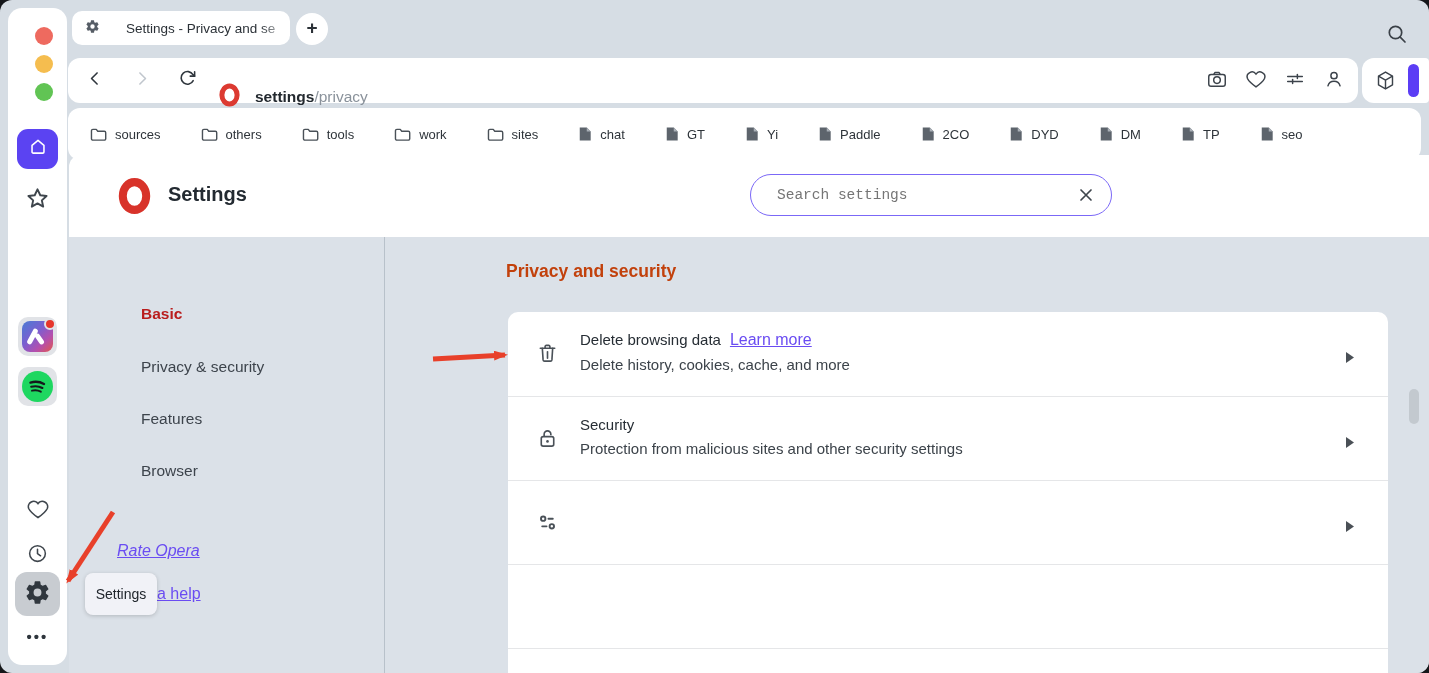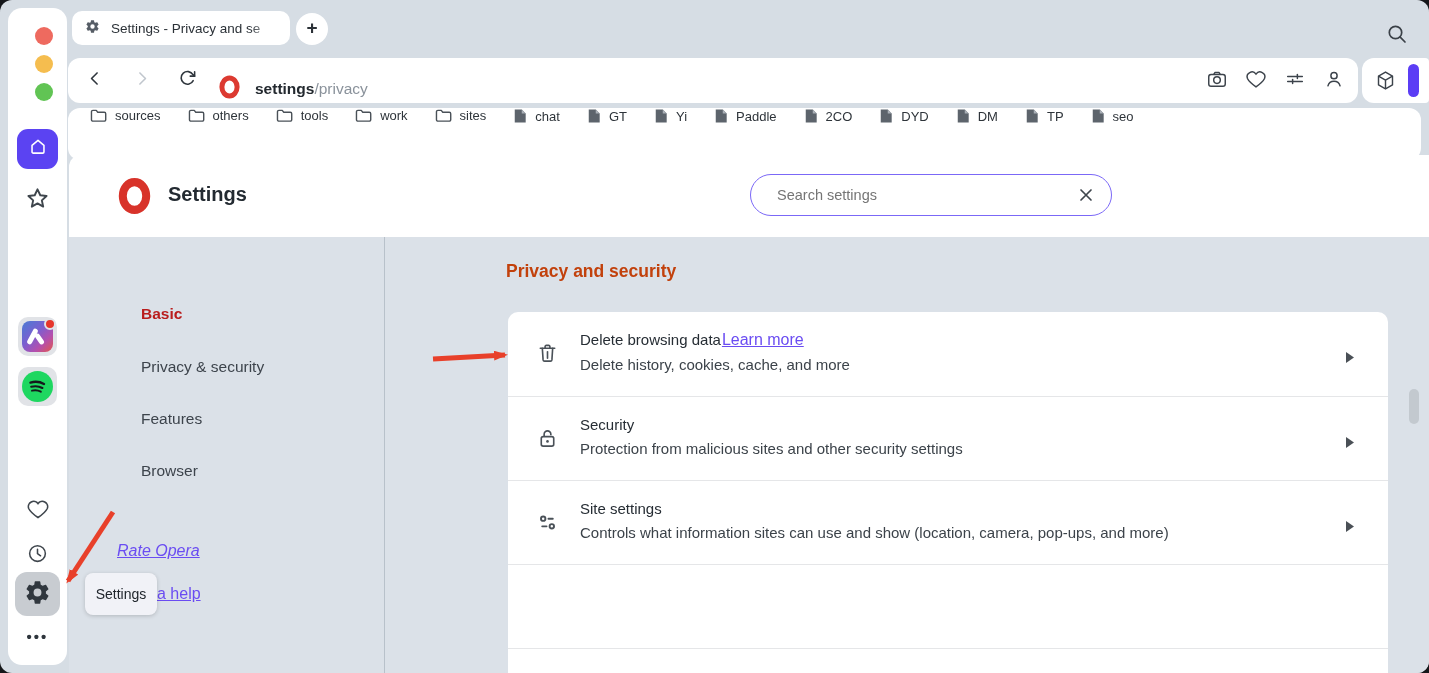--- a/index.html
+++ b/index.html
@@ -21,65 +21,65 @@
   .app1 { position:relative; width:31px; height:31px; border-radius:8px; background:linear-gradient(135deg,#4a7bd4 0%,#7b5fd0 42%,#b44fae 70%,#e2574b 100%); }
   .app1::before { content:""; position:absolute; left:8px; top:7px; width:5px; height:17px; border-radius:3px; background:#fff; transform:rotate(28deg); }
   .app1::after { content:""; position:absolute; left:15px; top:12px; width:5px; height:12px; border-radius:3px; background:#fff; transform:rotate(-35deg); }
   .badge-dot { position:absolute; right:-3px; top:-3px; width:12px; height:12px; border-radius:50%; background:#e6352b; border:2px solid #e1e3e7; }
   .spotify { position:relative; width:31px; height:31px; border-radius:50%; background:#1ed760; }
   .sb-icon { position:absolute; left:18px; width:24px; height:24px; }
   .gear-btn { position:absolute; left:7px; top:564px; width:45px; height:44px; background:#c8ccd1; border-radius:12px; display:flex; align-items:center; justify-content:center; }
   .ellipsis { position:absolute; left:0; top:620px; width:59px; text-align:center; font-size:15px; font-weight:bold; letter-spacing:2px; color:#2e353c; }
 
   
-  .tab { position:absolute; left:72px; top:11px; width:218px; height:34px; background:#fff; border-radius:10px; display:flex; align-items:center; padding-left:13px; gap:11px; }
+  .tab { position:absolute; left:72px; top:11px; width:218px; height:34px; background:#fff; border-radius:10px; display:flex; align-items:center; padding-left:13px; gap:26px; }
   .tab-label { position:relative; width:168px; overflow:hidden; white-space:nowrap; font-size:13.5px; color:#2b3137; }
   .tab-label::after { content:""; position:absolute; right:0; top:0; bottom:0; width:30px; background:linear-gradient(to right, rgba(255,255,255,0), #fff); }
   .newtab-btn { position:absolute; left:296px; top:13px; width:32px; height:32px; border-radius:50%; background:#fff; display:flex; align-items:center; justify-content:center; font-size:19px; font-weight:600; color:#2b3137; padding-bottom:2px; }
   .search-top { position:absolute; left:1385px; top:22px; width:24px; height:24px; }
 
   
   .abar { position:absolute; left:68px; top:58px; width:1290px; height:45px; background:#fff; border-radius:12px; }
   .nav-btns { position:absolute; left:18px; top:0; height:100%; display:flex; align-items:center; gap:27px; }
-  .url-group { position:absolute; left:149px; top:8px; height:100%; display:flex; align-items:center; gap:13px; }
+  .url-group { position:absolute; left:149px; top:16px; height:100%; display:flex; align-items:center; gap:13px; }
   .url-text { font-size:15.5px; font-weight:600; color:#23292f; }
   .url-text .sec { font-weight:400; color:#8a929b; }
   .abar-icons { position:absolute; right:13px; top:0; height:100%; display:flex; align-items:center; gap:17px; }
   .side-box { position:absolute; left:1362px; top:58px; width:67px; height:45px; background:#fff; border-radius:12px 4px 4px 12px; }
   .side-box .cube { position:absolute; left:12px; top:11px; width:23px; height:23px; }
   .purple-pill { position:absolute; left:46px; top:6px; width:11px; height:33px; border-radius:6px; background:#5b3df5; }
 
   
-  .bmbar { position:absolute; left:68px; top:108px; width:1353px; height:52px; background:#fff; border-radius:12px; display:flex; align-items:flex-start; padding-left:22px; gap:27px; }
+  .bmbar { position:absolute; left:68px; top:108px; width:1353px; height:52px; background:#fff; border-radius:12px; display:flex; align-items:center; padding-left:22px; gap:40px; }
   .bm-item { display:flex; align-items:center; gap:8px; font-size:13px; color:#2e343a; }
 
   
   .pheader { position:absolute; left:69px; top:155px; width:1360px; height:82px; background:#fff; border-top-left-radius:12px; }
   .opera-big { position:absolute; left:47px; top:22px; width:37px; height:38px; }
   .ph-title { position:absolute; left:99px; top:28px; font-size:20px; font-weight:600; color:#232a31; }
-  .search-pill { position:absolute; left:681px; top:19px; width:362px; height:42px; border:1.5px solid #7b68f7; border-radius:21px; background:#fff; display:flex; align-items:center; padding:0 16px 0 26px; }
+  .search-pill { position:absolute; left:681px; top:19px; width:362px; height:42px; border:1.5px solid #7b68f7; border-radius:21px; background:#fff; display:flex; align-items:center; padding:0 16px 0 26px;font-family:Liberation Mono, monospace; }
   .search-pill input { flex:1; border:none; outline:none; font-family:inherit; font-size:14.5px; color:#4b535b; background:transparent; }
   .clear-x { width:18px; height:18px; }
 
   .pbody { position:absolute; left:69px; top:237px; width:1360px; height:436px; background:#dbe1e8; }
   .vdivider { position:absolute; left:315px; top:0; width:1px; height:436px; background:#b8c1ca; }
   .nav-item { position:absolute; left:72px; font-size:15.5px; color:#3d444c; }
   .nav-item.active { font-weight:600; color:#b91c1c; }
   .link { color:#6a4cf2; text-decoration:underline; font-size:16px; }
   .rate-link { position:absolute; left:48px; top:305px;font-style:italic; }
   .help-link { position:absolute; left:88px; top:348px; }
   .tooltip { position:absolute; left:16px; top:336px; width:72px; height:42px; background:#f1f2f7; border-radius:8px; box-shadow:0 1px 4px rgba(0,0,0,.18); display:flex; align-items:center; justify-content:center; font-size:14px; color:#20262c; z-index:5; }
 
   .content-heading { position:absolute; left:437px; top:24px; font-size:17.5px; font-weight:700; color:#c2410c; }
   .cards { position:absolute; left:439px; top:75px; width:880px; height:400px; background:#fff; border-radius:10px; overflow:hidden; }
   .card-row { position:relative; height:84px; border-bottom:1px solid #e5e6e8; }
   .card-row.first { height:85px; }
   .row-icon { position:absolute; left:28px; top:30px; width:23px; height:23px; }
   .row-text { position:absolute; left:72px; top:19px; }
-  .row-title { font-size:15px; color:#262d34; display:flex; gap:1px; align-items:baseline; }
+  .row-title { font-size:15px; color:#262d34; display:flex; gap:9px; align-items:baseline; }
   .row-sub { margin-top:7px; font-size:15px; color:#3c434a; }
   .row-chevron { position:absolute; left:838px; top:37px; width:8px; height:11px; }
   .scroll-thumb { position:absolute; left:1340px; top:152px; width:10px; height:35px; border-radius:5px; background:#c3c9cf; }
 
   .arrows { position:absolute; left:0; top:0; z-index:50; pointer-events:none; }
 </style>
 </head>
 <body>
 
 <div class="window">
@@ -411,26 +411,20 @@
 
       <div class="card-row">
         <span class="row-icon">
           <svg width="23" height="23" viewBox="0 0 24 24" fill="none" stroke="#4a5158" stroke-width="2" stroke-linecap="round">
               <circle cx="7.5" cy="8" r="2.3"></circle>
               <path d="M13 8h4.5"></path>
               <path d="M6.5 16H11"></path>
               <circle cx="16.5" cy="16" r="2.3"></circle>
             </svg>
         </span>
-        <div class="row-text">
-          <div class="row-title">
-              <span>Site settings</span>
-            </div>
-          <div class="row-sub">Controls what information sites can use and show (location, camera, pop-ups, and more)</div>
-        </div>
         <span class="row-chevron"><svg width="8" height="11" viewBox="0 0 8 11">
               <path d="M0 0L8 5.5L0 11z" fill="#4a5056"></path>
             </svg></span>
       </div>
 
       <div class="card-row"></div>
     </div>
 
     <div class="scroll-thumb"></div>
   </div>

